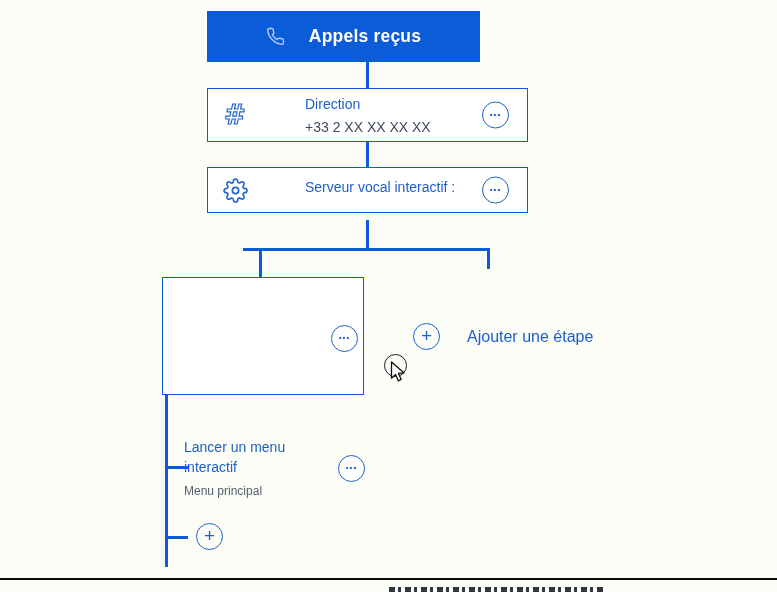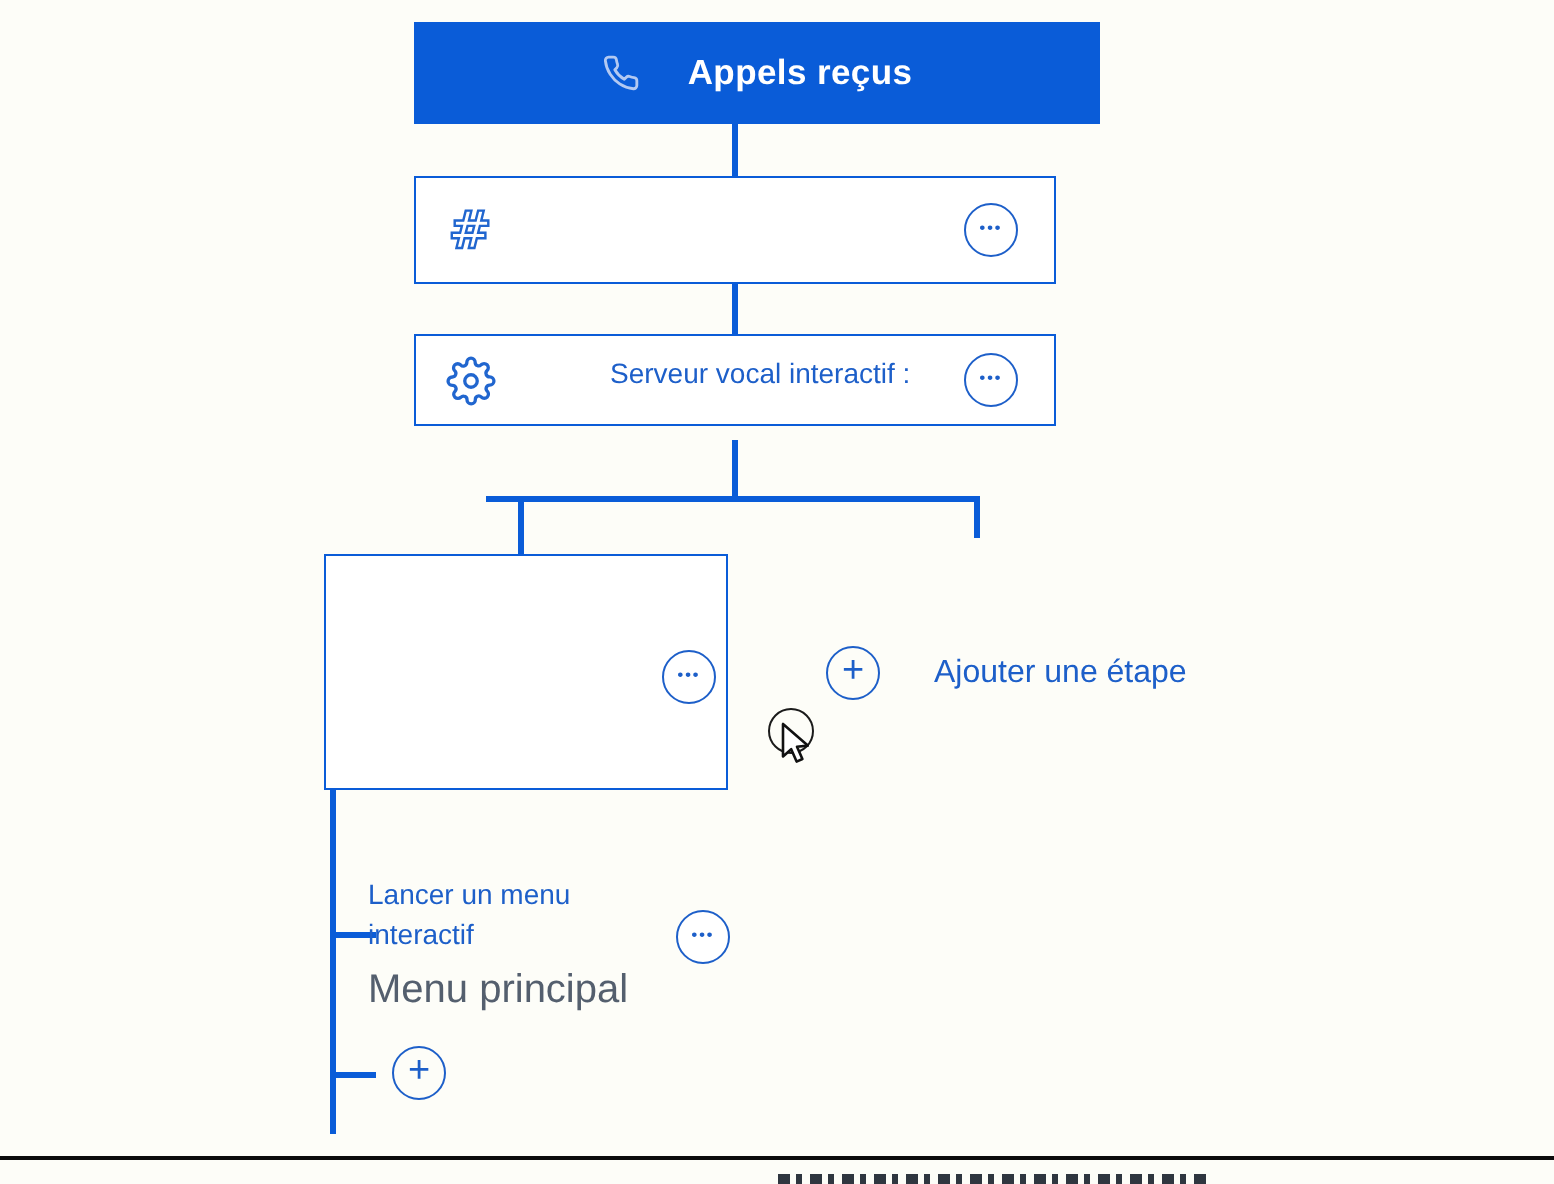--- a/index.html
+++ b/index.html
@@ -19,21 +19,21 @@
     position: absolute;
     background: #0a5cd8;
   }
   .vline { width: 3px; }
   .hline { height: 3px; }
 
   
   .header-node {
     position: absolute;
     left: 207px; top: 11px;
-    width: 343px; height: 51px;
+    width: 273px; height: 51px;
     background: #0a5cd8;
     display: flex;
     align-items: center;
     justify-content: center;
     gap: 24px;
     cursor: pointer;
   }
   .header-node .title {
     color: #ffffff;
     font-size: 17.5px;
@@ -176,21 +176,21 @@
     width: 150px;
     cursor: pointer;
   }
   .menu-action-title {
     width: 104px;
     font-size: 14px;
     line-height: 19.5px;
     color: #1d5fc9;
   }
   .menu-action-sub {
-    font-size: 20px;
+    font-size: 12px;
     color: #545f6e;
     margin-top: 7px;
   }
 
   
   .click-ring {
     position: absolute;
     left: 384px; top: 354px;
     width: 23px; height: 23px;
     border: 1.5px solid #1b1b1b;
@@ -245,20 +245,24 @@
     </span>
     <span class="title">Appels reçus</span>
   </div>
 
   <div class="card" style="top:88px; height:54px;">
     <span class="card-icon">
       <svg width="26" height="30" viewBox="0 0 26 30">
         <text x="13" y="24" text-anchor="middle" font-size="26" font-weight="bold" font-family="DejaVu Sans, sans-serif" fill="none" stroke="#2166cf" stroke-width="1.2">#</text>
       </svg>
     </span>
+    <div class="card-text">
+      <div class="card-title">Direction</div>
+      <div class="card-sub">+33 2 XX XX XX XX</div>
+    </div>
     <button class="menu-btn in-card">
       <span>•••</span>
     </button>
   </div>
 
   <div class="card" style="top:167px; height:46px;text-decoration:underline;">
     <span class="card-icon">
       <svg width="25" height="25" viewBox="0 0 24 24" fill="none" stroke="#2166cf" stroke-width="1.6" stroke-linecap="round" stroke-linejoin="round">
         <circle cx="12" cy="12" r="3"></circle>
         <path d="M19.4 15a1.65 1.65 0 0 0 .33 1.82l.06.06a2 2 0 0 1 0 2.83 2 2 0 0 1-2.83 0l-.06-.06a1.65 1.65 0 0 0-1.82-.33 1.65 1.65 0 0 0-1 1.51V21a2 2 0 0 1-2 2 2 2 0 0 1-2-2v-.09A1.65 1.65 0 0 0 9 19.4a1.65 1.65 0 0 0-1.82.33l-.06.06a2 2 0 0 1-2.83 0 2 2 0 0 1 0-2.83l.06-.06a1.65 1.65 0 0 0 .33-1.82 1.65 1.65 0 0 0-1.51-1H3a2 2 0 0 1-2-2 2 2 0 0 1 2-2h.09A1.65 1.65 0 0 0 4.6 9a1.65 1.65 0 0 0-.33-1.82l-.06-.06a2 2 0 0 1 0-2.83 2 2 0 0 1 2.83 0l.06.06a1.65 1.65 0 0 0 1.82.33H9a1.65 1.65 0 0 0 1-1.51V3a2 2 0 0 1 2-2 2 2 0 0 1 2 2v.09a1.65 1.65 0 0 0 1 1.51 1.65 1.65 0 0 0 1.82-.33l.06-.06a2 2 0 0 1 2.83 0 2 2 0 0 1 0 2.83l-.06.06a1.65 1.65 0 0 0-.33 1.82V9a1.65 1.65 0 0 0 1.51 1H21a2 2 0 0 1 2 2 2 2 0 0 1-2 2h-.09a1.65 1.65 0 0 0-1.51 1z"></path>

